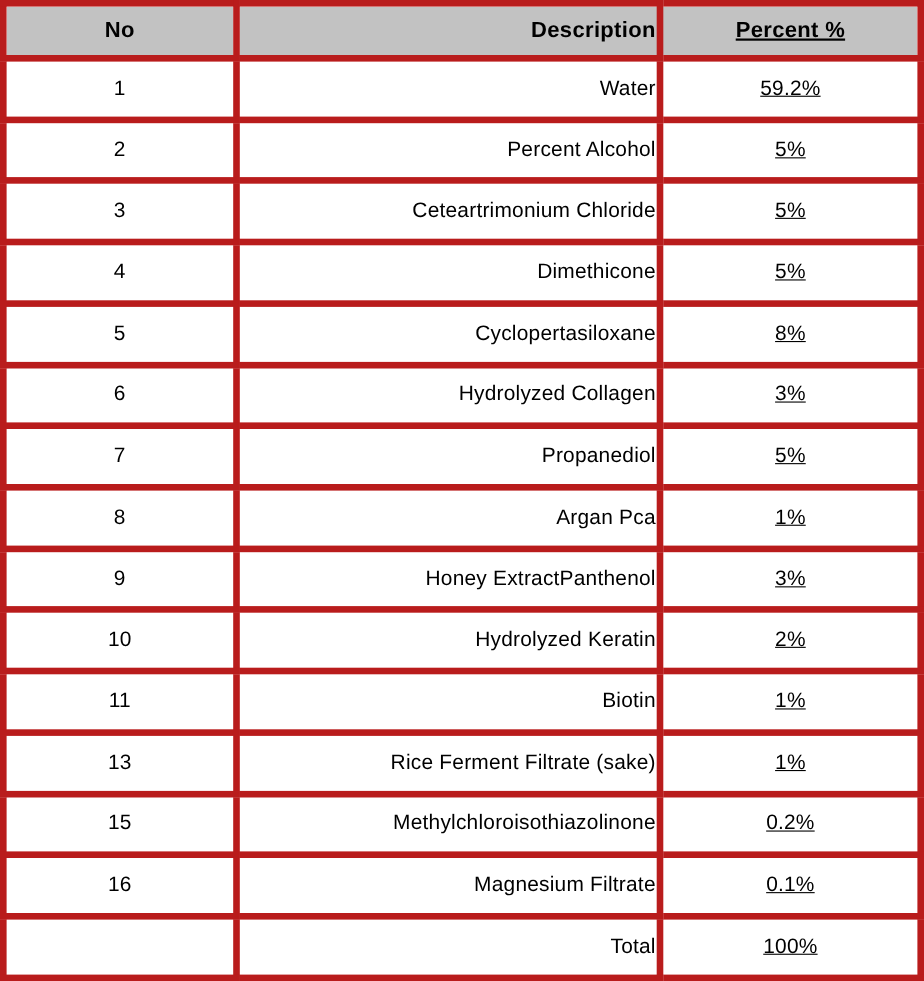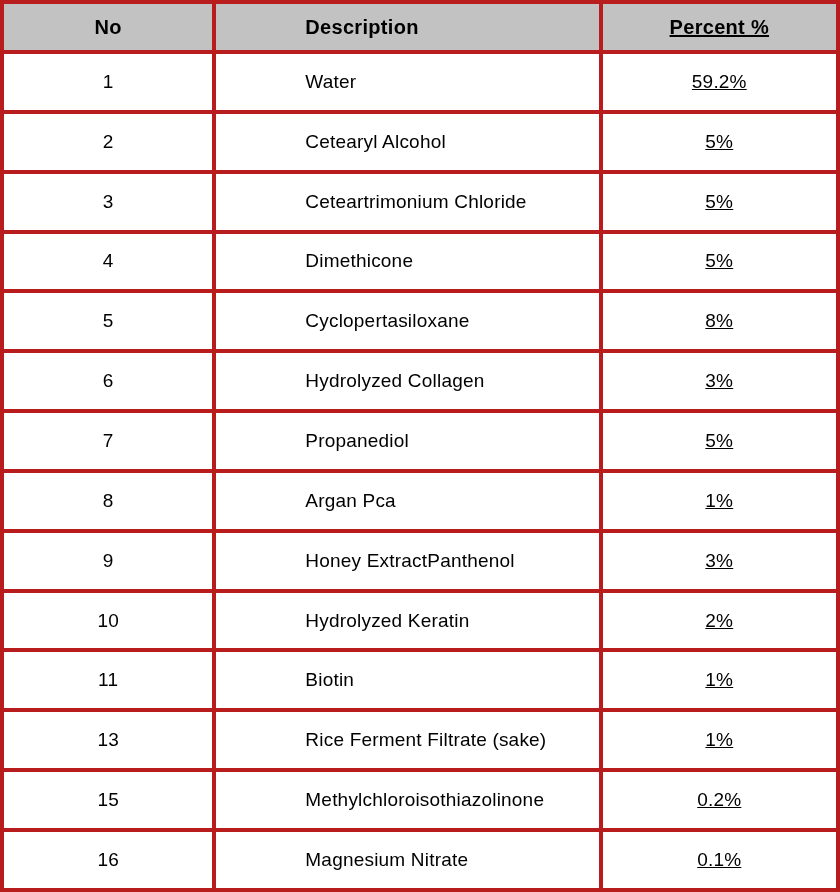--- a/index.html
+++ b/index.html
@@ -17,42 +17,42 @@
     height: 100%;
     border-collapse: collapse;
     table-layout: fixed;
     font-family: "Liberation Sans", sans-serif;
     color: #000000;
     background: #ffffff;
     border: 3px solid #000000;
   }
   table.ingredients th,
   table.ingredients td {
-    border: 4px solid #b91c1c;
+    border: 6px solid #b91c1c;
     box-sizing: border-box;
     overflow: hidden;
     white-space: nowrap;
   }
   thead th {
     background: #c2c2c2;
     font-weight: bold;
     font-size: 20px;
     height: 50px;
     letter-spacing: 0.3px;
   }
   tbody td {
     font-size: 19px;
     font-weight: 500;
     letter-spacing: 0.2px;
   }
   .col-no      { width: 25.4%; text-align: center; }
   .col-percent { width: 28.4%; text-align: center; text-decoration: underline; }
   .col-description {
     width: 46.2%;
-    text-align: left;
+    text-align: right;
     padding-left: 89px;
   }
 </style>
 </head>
 <body>
 
 <div class="table-wrap">
   <table class="ingredients">
     <thead>
       <tr>
@@ -62,21 +62,21 @@
       </tr>
     </thead>
     <tbody>
         <tr>
           <td class="col-no">1</td>
           <td class="col-description">Water</td>
           <td class="col-percent">59.2%</td>
         </tr>
         <tr>
           <td class="col-no">2</td>
-          <td class="col-description">Cetearyl Alcohol</td>
+          <td class="col-description">Percent Alcohol</td>
           <td class="col-percent">5%</td>
         </tr>
         <tr>
           <td class="col-no">3</td>
           <td class="col-description">Ceteartrimonium Chloride</td>
           <td class="col-percent">5%</td>
         </tr>
         <tr>
           <td class="col-no">4</td>
           <td class="col-description">Dimethicone</td>
@@ -122,18 +122,23 @@
           <td class="col-description">Rice Ferment Filtrate (sake)</td>
           <td class="col-percent">1%</td>
         </tr>
         <tr>
           <td class="col-no">15</td>
           <td class="col-description">Methylchloroisothiazolinone</td>
           <td class="col-percent">0.2%</td>
         </tr>
         <tr>
           <td class="col-no">16</td>
-          <td class="col-description">Magnesium Nitrate</td>
+          <td class="col-description">Magnesium Filtrate</td>
           <td class="col-percent">0.1%</td>
+        </tr>
+        <tr>
+          <td class="col-no"></td>
+          <td class="col-description">Total</td>
+          <td class="col-percent">100%</td>
         </tr>
       </tbody>
   </table>
 </div>
 
 </body></html>

